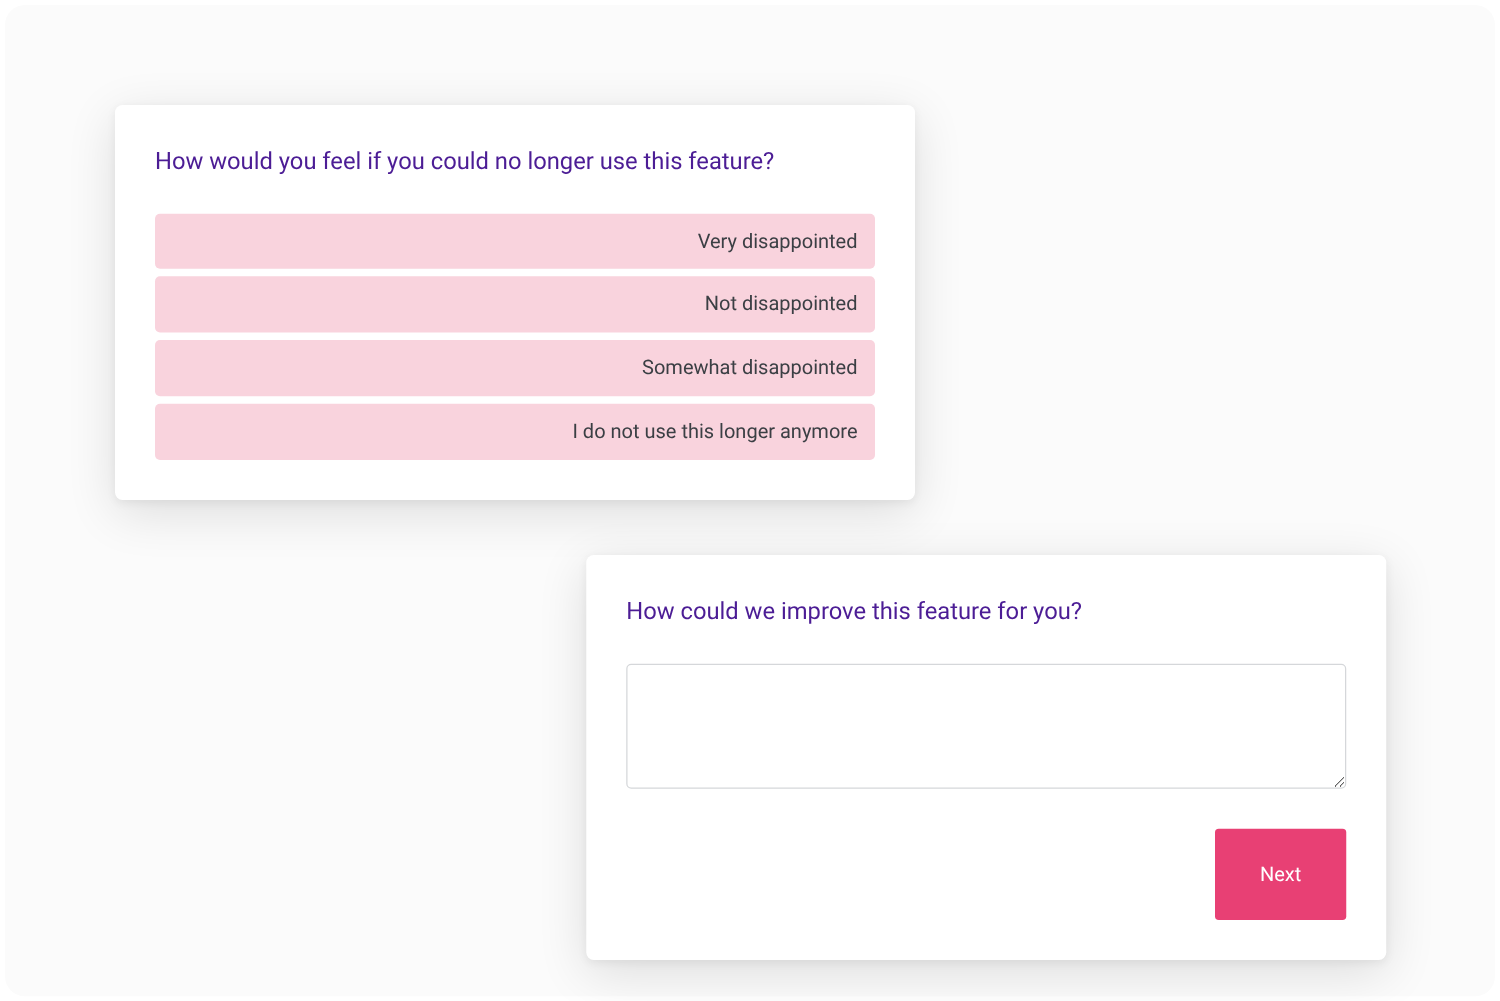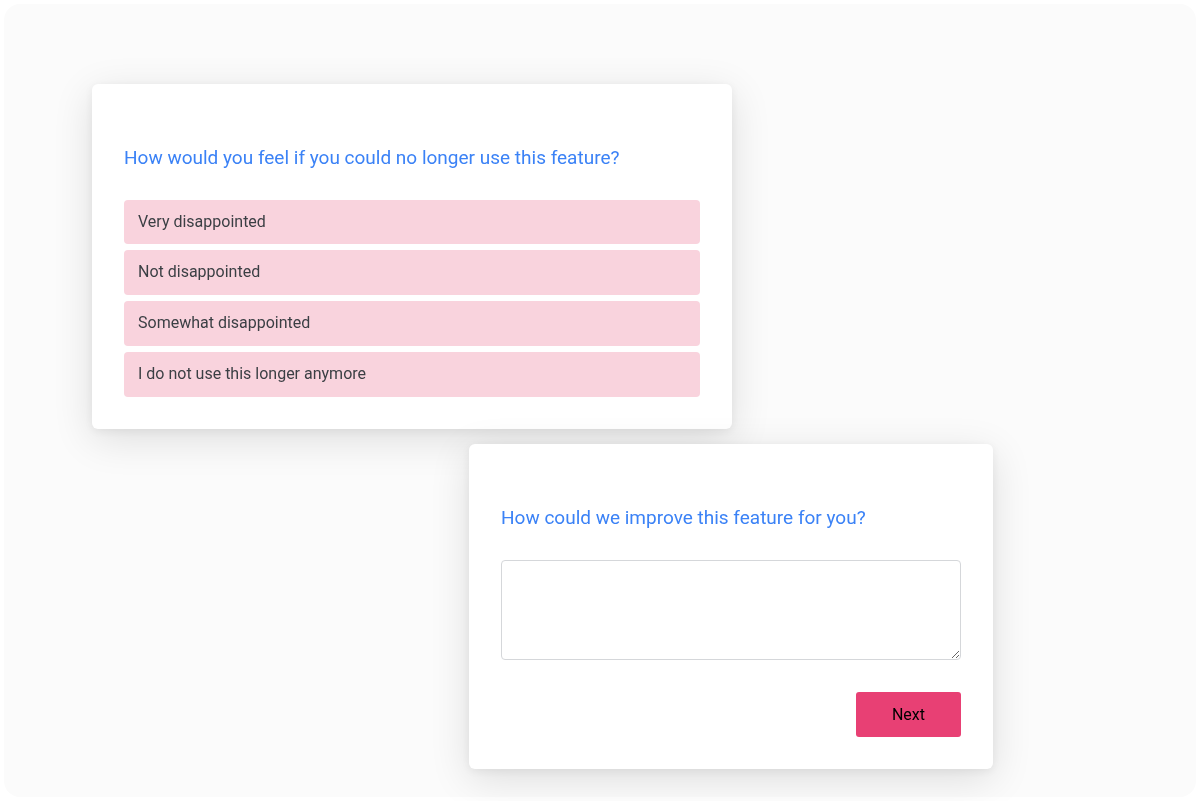--- a/index.html
+++ b/index.html
@@ -33,44 +33,43 @@
       padding: 32px;
     }
     .card-1 {
       top: 80px;
       left: 88px;
       width: 640px;
     }
     .card-2 {
       top: 440px;
       left: 465px;
-      width: 524px;
+      width: 640px;
     }
     .question-title {
       font-size: 19px;
       font-weight: 400;
-      color: #3b82f6;
+      color: #4c1d95;
       margin-bottom: 28px;
       line-height: 1.4;
-      margin-top: 29px;
     }
     .options {
       display: flex;
       flex-direction: column;
       gap: 6px;
     }
     .option {
       background: #f9d3dd;
       color: #3b3f44;
       font-size: 16px;
       padding: 12px 14px;
       border-radius: 4px;
       cursor: pointer;
       border: none;
-      text-align: left;
+      text-align: right;
       width: 100%;
       font-family: inherit;
       line-height: 1.3;
     }
     .feedback-textarea {
       width: 100%;
       height: 100px;
       border: 1px solid #d5d7da;
       border-radius: 4px;
       padding: 10px;
@@ -79,24 +78,24 @@
       resize: vertical;
       margin-bottom: 28px;
       background: #ffffff;
     }
     .card-footer {
       display: flex;
       justify-content: flex-end;
     }
     .next-btn {
       background: #e84074;
-      color: #000000;
+      color: #ffffff;
       border: none;
       font-size: 16px;
-      padding: 13px 36px;
+      padding: 27px 36px;
       border-radius: 3px;
       cursor: pointer;
       font-family: inherit;
     }
   </style>
 </head>
 <body>
 
 <div class="canvas">
 

